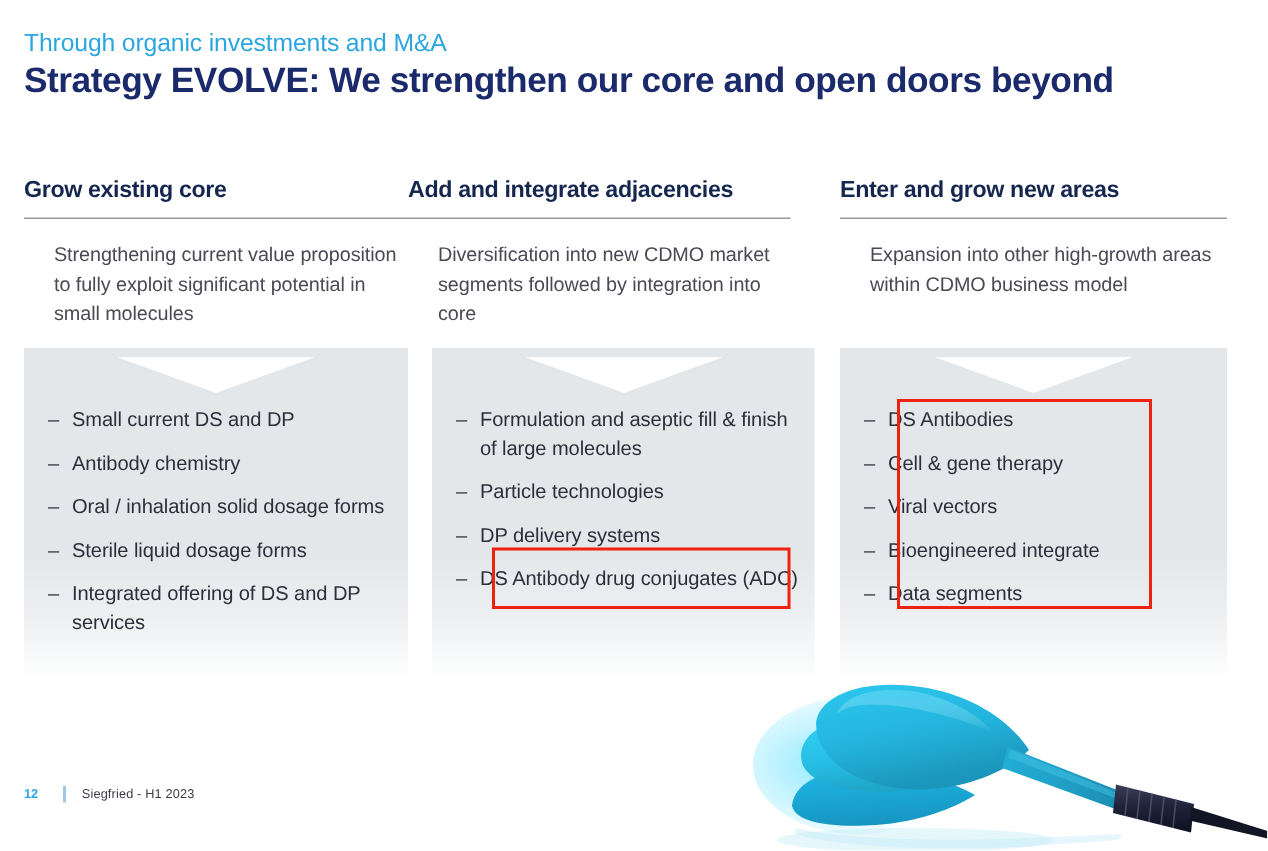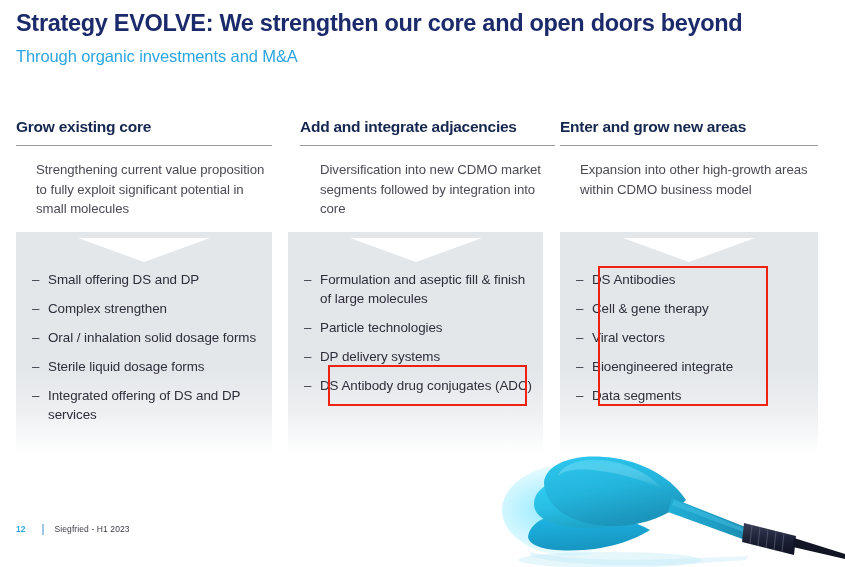--- a/index.html
+++ b/index.html
@@ -50,21 +50,21 @@
     width: 845px;
     height: 340px;
   }
 
   .column {
     position: absolute;
     top: 0;
   }
 
   .column.col-0 { left: 16px;  width: 256px; }
-  .column.col-1 { left: 300px; width: 255px; }
+  .column.col-1 { left: 272px; width: 255px; }
   .column.col-2 { left: 560px; width: 258px; }
 
   .col-header {
     font-size: 15.5px;
     font-weight: bold;
     color: #15264f;
     letter-spacing: -0.25px;
     line-height: 1.2;
     white-space: nowrap;
   }
@@ -211,46 +211,46 @@
   #footer-text {
     font-size: 8.5px;
     color: #3c3c46;
     letter-spacing: 0.1px;
   }
 </style>
 </head>
 <body>
 
 <div id="title-block">
+  <div id="page-subtitle">Through organic investments and M&amp;A</div>
   <div id="page-title">Strategy EVOLVE: We strengthen our core and open doors beyond</div>
-  <div id="page-subtitle">Through organic investments and M&amp;A</div>
 </div>
 
 <div id="columns">
 
   <div class="column col-0">
     <div class="col-header">Grow existing core</div>
     <div class="col-rule"></div>
     <div class="col-desc">Strengthening current value proposition to fully exploit significant potential in small molecules</div>
   </div>
 
   <div class="panel col-0">
     <div class="chevron">
       <svg viewBox="0 0 132 24" xmlns="http://www.w3.org/2000/svg">
         <polygon points="0,0 132,0 66,24" fill="#ffffff"></polygon>
       </svg>
     </div>
     <div class="bullets">
       <div class="bullet-row">
         <span class="bullet-dash">–</span>
-        <span class="bullet-text">Small offering DS and DP</span>
-      </div>
-      <div class="bullet-row">
-        <span class="bullet-dash">–</span>
-        <span class="bullet-text">Complex strengthen</span>
+        <span class="bullet-text">Small current DS and DP</span>
+      </div>
+      <div class="bullet-row">
+        <span class="bullet-dash">–</span>
+        <span class="bullet-text">Antibody chemistry</span>
       </div>
       <div class="bullet-row">
         <span class="bullet-dash">–</span>
         <span class="bullet-text">Oral / inhalation solid dosage forms</span>
       </div>
       <div class="bullet-row">
         <span class="bullet-dash">–</span>
         <span class="bullet-text">Sterile liquid dosage forms</span>
       </div>
       <div class="bullet-row">

